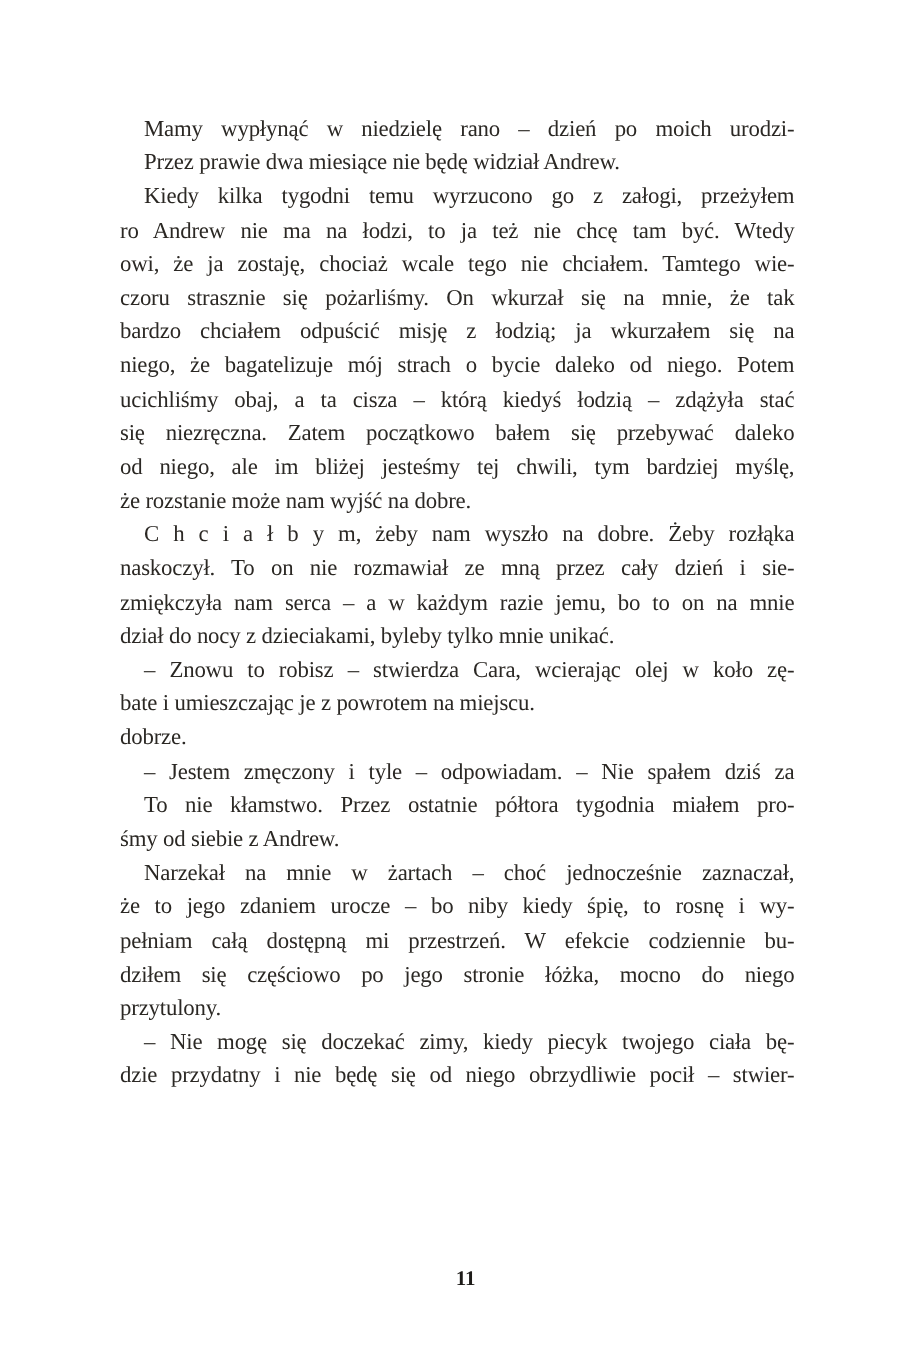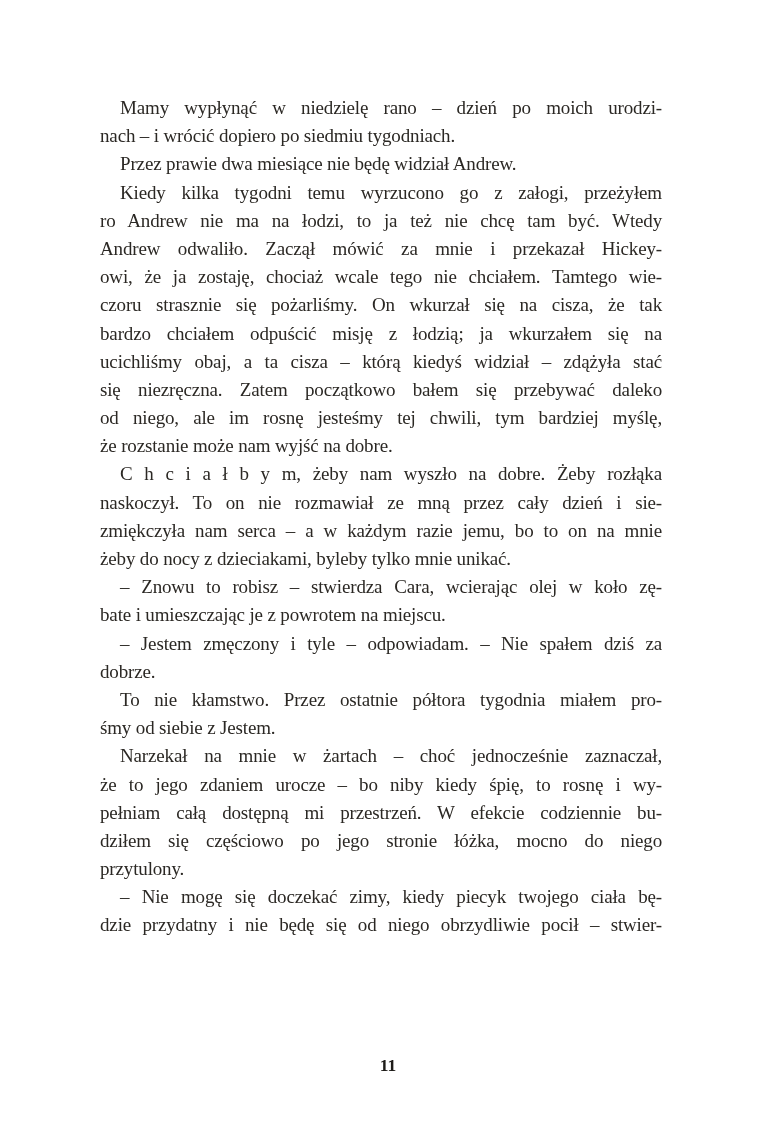--- a/index.html
+++ b/index.html
@@ -53,42 +53,41 @@
     line-height: 22px;
     color: #1d1b18;
   }
 </style>
 </head>
 <body>
 
 <div class="book-page">
   <div class="text-block">
       <div class="text-line indent just">Mamy wypłynąć w niedzielę rano – dzień po moich urodzi-</div>
-      <div class="text-line">nach – i wrócić dopiero po siedmiu tygodniach.</div>
       <div class="text-line indent">Przez prawie dwa miesiące nie będę widział Andrew.</div>
       <div class="text-line indent just">Kiedy kilka tygodni temu wyrzucono go z załogi, przeżyłem</div>
       <div class="text-line just">ro Andrew nie ma na łodzi, to ja też nie chcę tam być. Wtedy</div>
-      <div class="text-line just">Andrew odwaliło. Zaczął mówić za mnie i przekazał Hickey-</div>
       <div class="text-line just">owi, że ja zostaję, chociaż wcale tego nie chciałem. Tamtego wie-</div>
-      <div class="text-line just">czoru strasznie się pożarliśmy. On wkurzał się na cisza, że tak</div>
+      <div class="text-line just">czoru strasznie się pożarliśmy. On wkurzał się na mnie, że tak</div>
       <div class="text-line just">bardzo chciałem odpuścić misję z łodzią; ja wkurzałem się na</div>
-      <div class="text-line just">ucichliśmy obaj, a ta cisza – którą kiedyś widział – zdążyła stać</div>
+      <div class="text-line just">niego, że bagatelizuje mój strach o bycie daleko od niego. Potem</div>
+      <div class="text-line just">ucichliśmy obaj, a ta cisza – którą kiedyś łodzią – zdążyła stać</div>
       <div class="text-line just">się niezręczna. Zatem początkowo bałem się przebywać daleko</div>
-      <div class="text-line just">od niego, ale im rosnę jesteśmy tej chwili, tym bardziej myślę,</div>
+      <div class="text-line just">od niego, ale im bliżej jesteśmy tej chwili, tym bardziej myślę,</div>
       <div class="text-line">że rozstanie może nam wyjść na dobre.</div>
       <div class="text-line indent just">C h c i a ł b y m, żeby nam wyszło na dobre. Żeby rozłąka</div>
       <div class="text-line just">naskoczył. To on nie rozmawiał ze mną przez cały dzień i sie-</div>
       <div class="text-line just">zmiękczyła nam serca – a w każdym razie jemu, bo to on na mnie</div>
-      <div class="text-line">żeby do nocy z dzieciakami, byleby tylko mnie unikać.</div>
+      <div class="text-line">dział do nocy z dzieciakami, byleby tylko mnie unikać.</div>
       <div class="text-line indent just">– Znowu to robisz – stwierdza Cara, wcierając olej w koło zę-</div>
       <div class="text-line">bate i umieszczając je z powrotem na miejscu.</div>
+      <div class="text-line">dobrze.</div>
       <div class="text-line indent just">– Jestem zmęczony i tyle – odpowiadam. – Nie spałem dziś za</div>
-      <div class="text-line">dobrze.</div>
       <div class="text-line indent just">To nie kłamstwo. Przez ostatnie półtora tygodnia miałem pro-</div>
-      <div class="text-line">śmy od siebie z Jestem.</div>
+      <div class="text-line">śmy od siebie z Andrew.</div>
       <div class="text-line indent just">Narzekał na mnie w żartach – choć jednocześnie zaznaczał,</div>
       <div class="text-line just">że to jego zdaniem urocze – bo niby kiedy śpię, to rosnę i wy-</div>
       <div class="text-line just">pełniam całą dostępną mi przestrzeń. W efekcie codziennie bu-</div>
       <div class="text-line just">dziłem się częściowo po jego stronie łóżka, mocno do niego</div>
       <div class="text-line">przytulony.</div>
       <div class="text-line indent just">– Nie mogę się doczekać zimy, kiedy piecyk twojego ciała bę-</div>
       <div class="text-line just">dzie przydatny i nie będę się od niego obrzydliwie pocił – stwier-</div>
     </div>
   <div class="page-number">11</div>
 </div>

